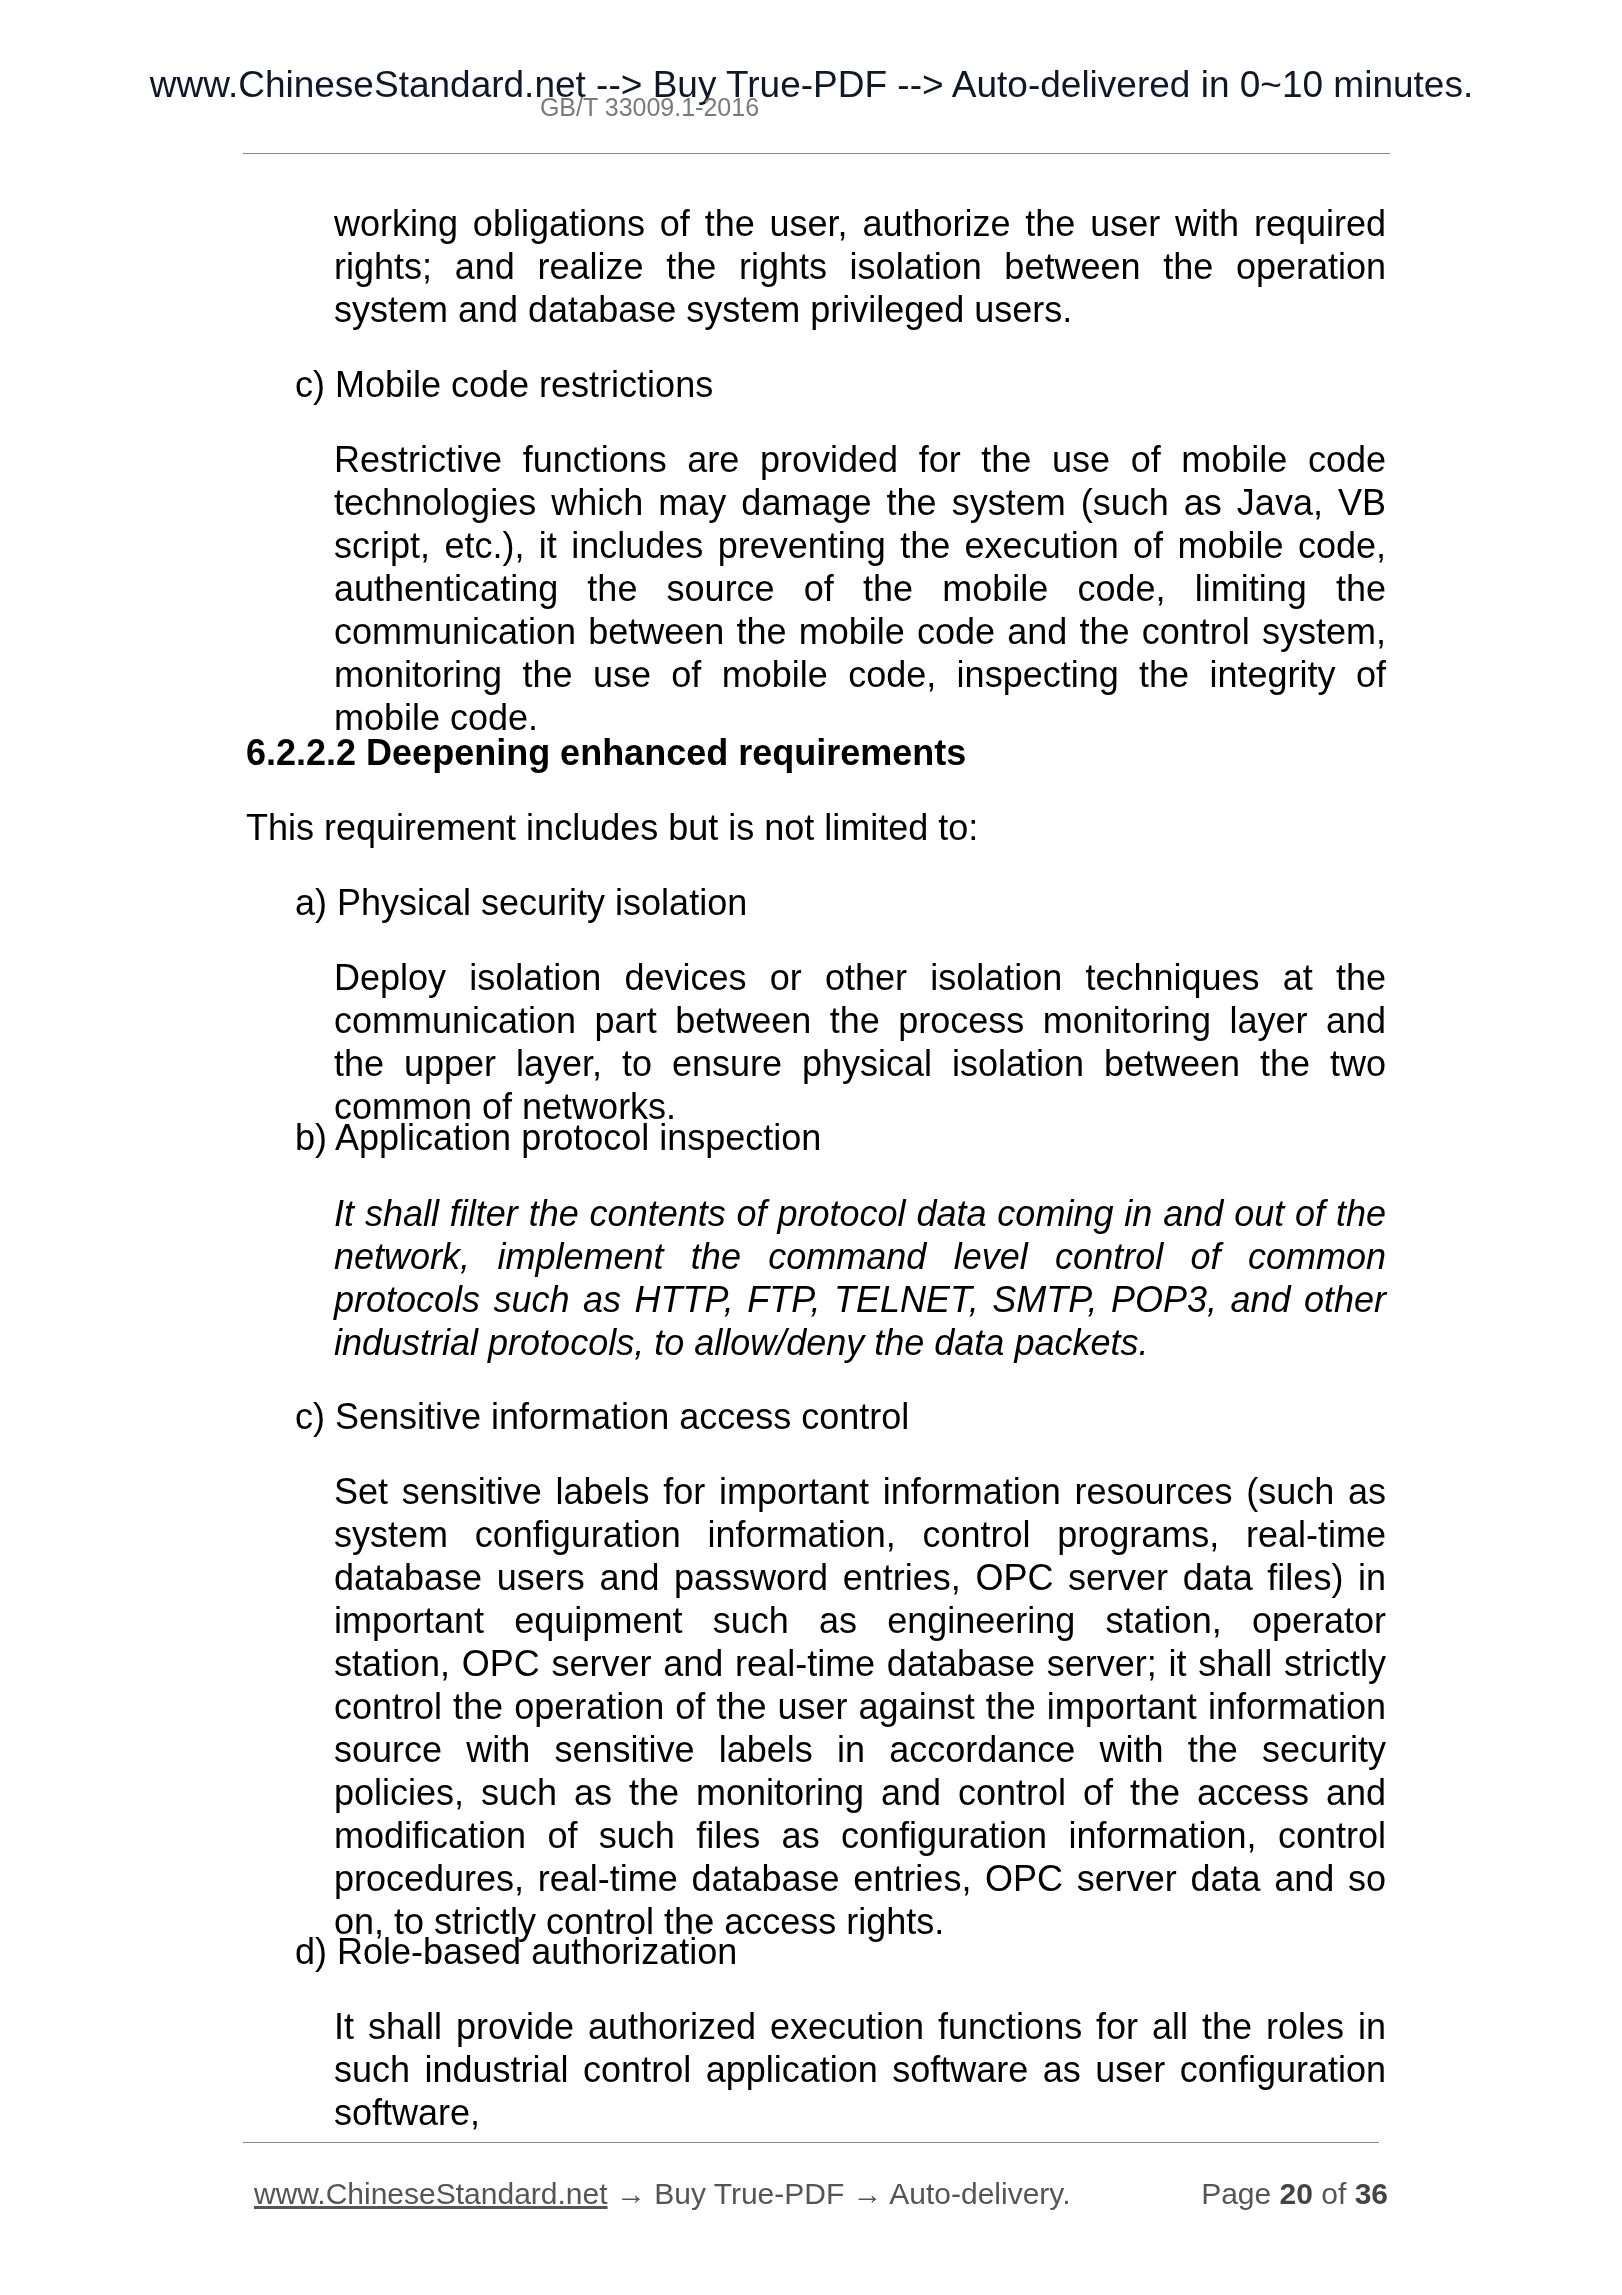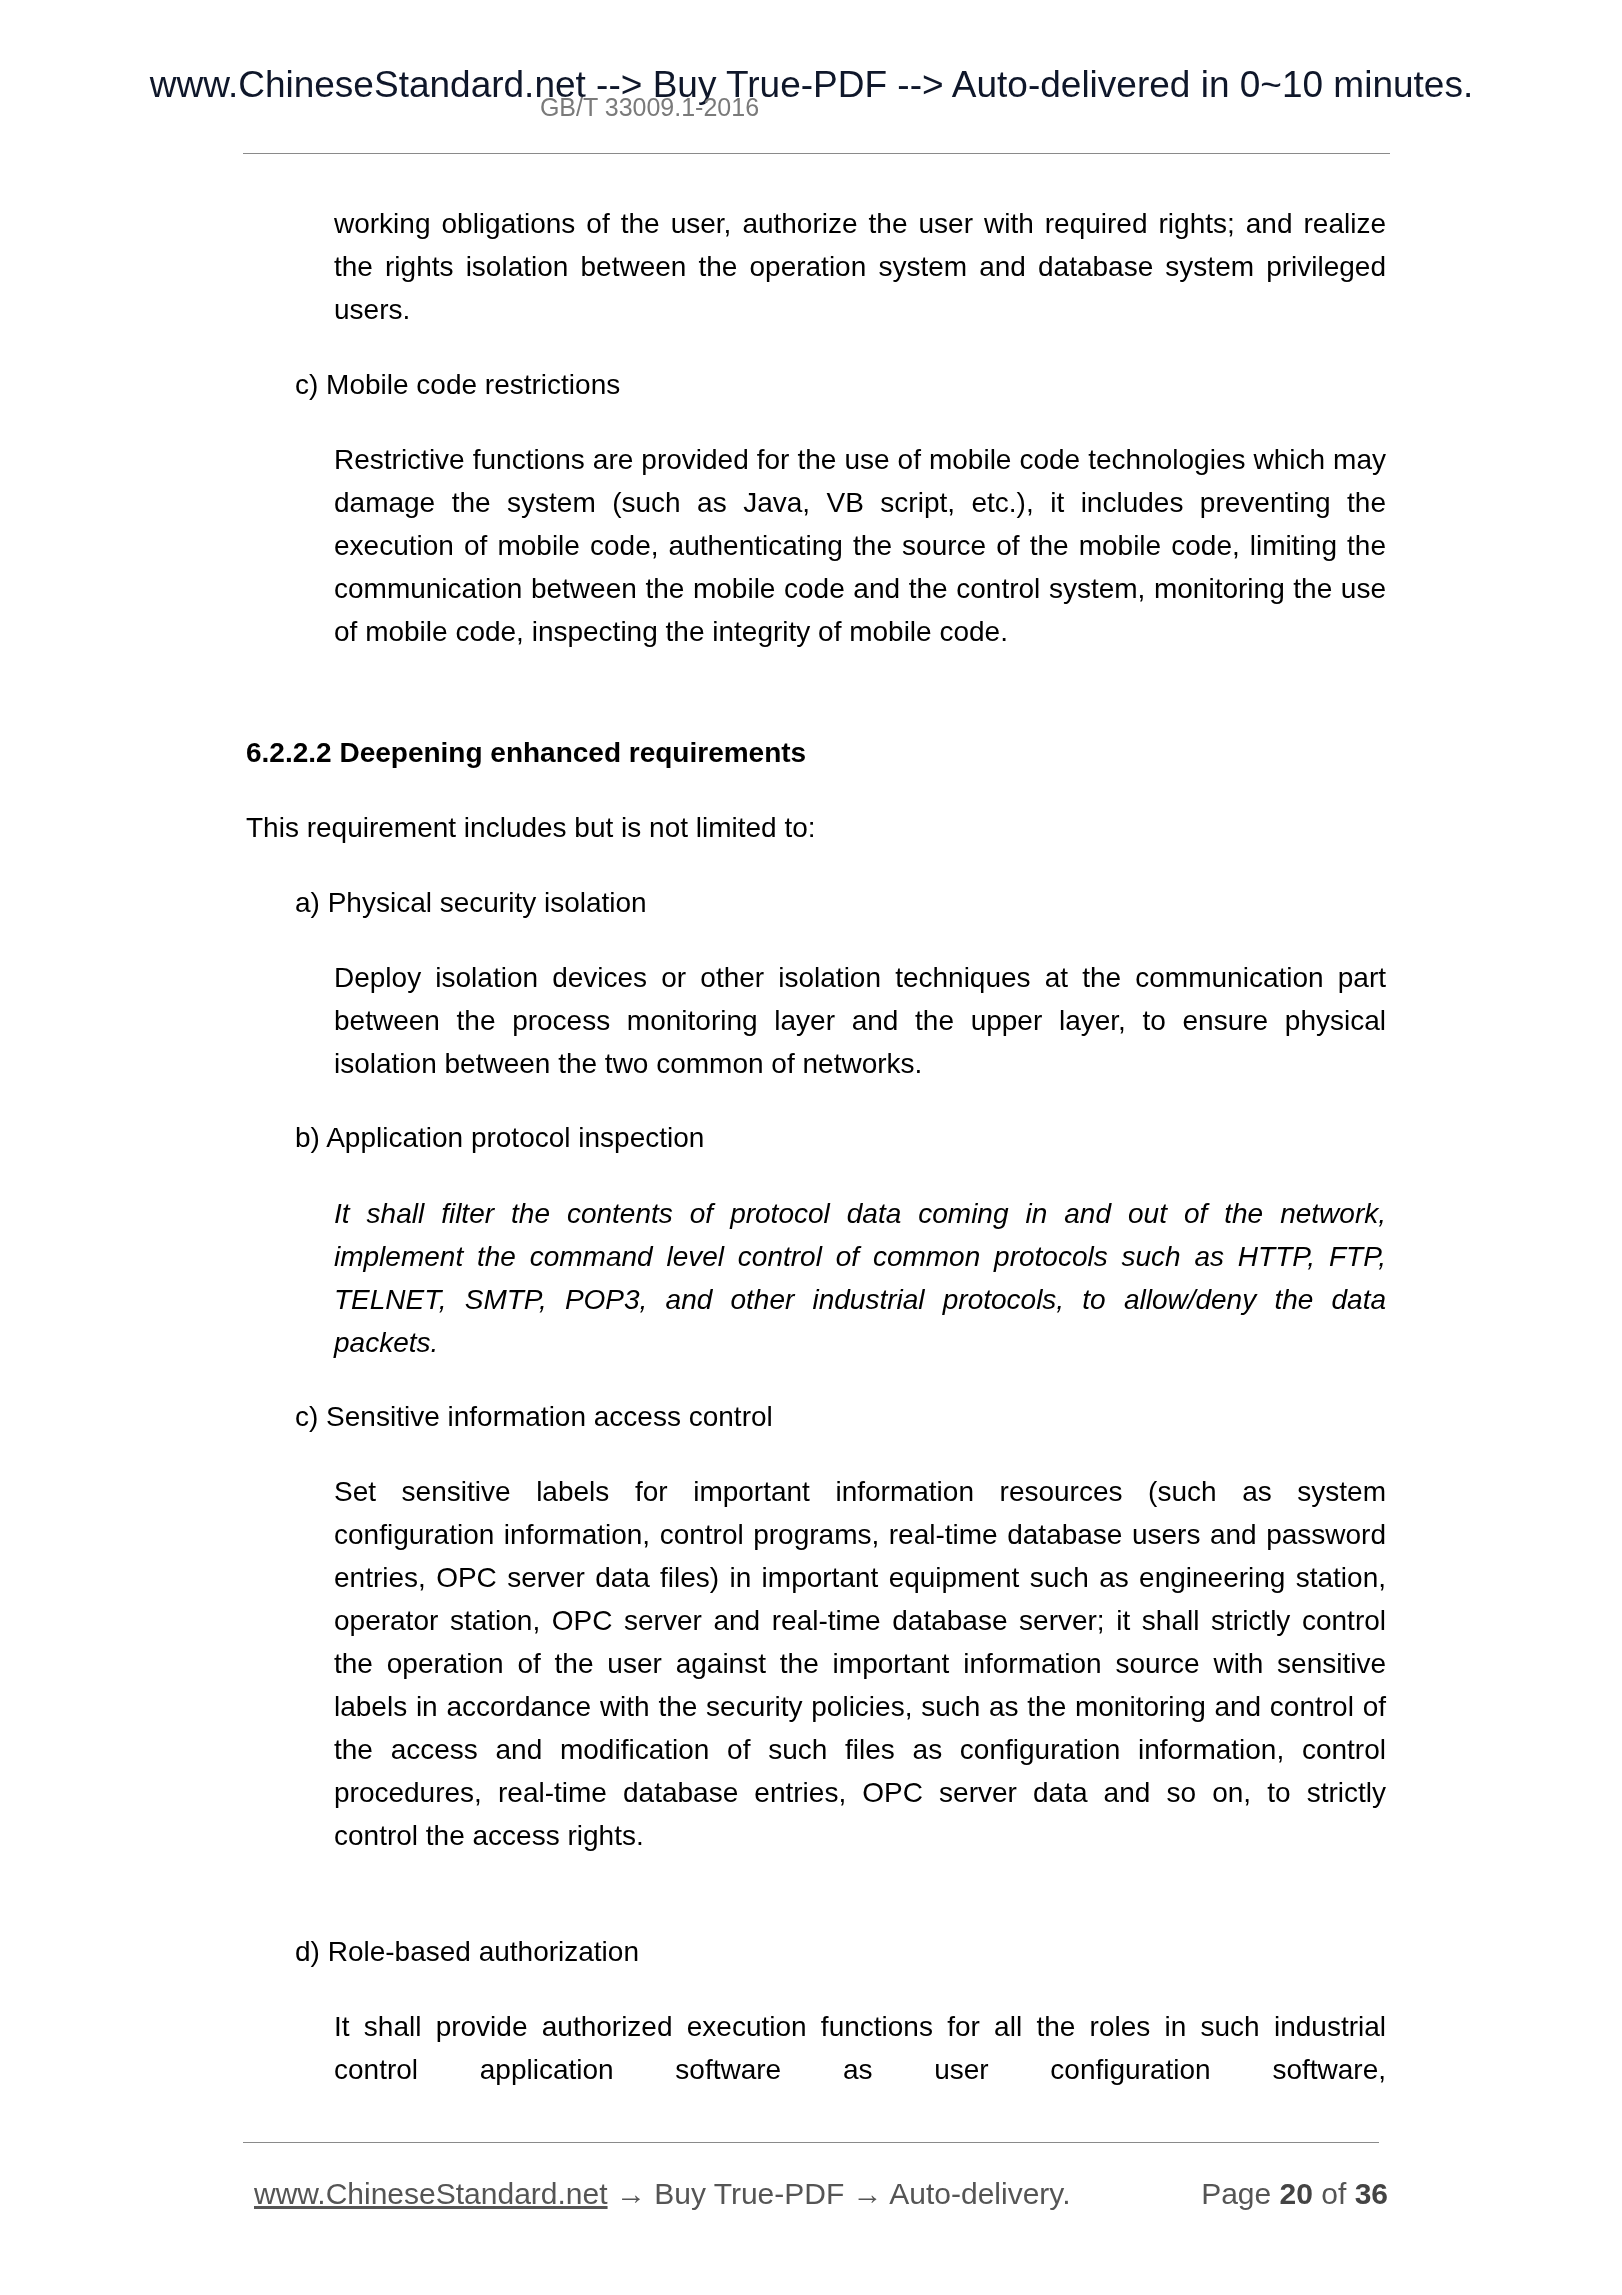--- a/index.html
+++ b/index.html
@@ -15,21 +15,21 @@
     .hdr-sub {
       position: absolute; left: 0; width: 1299px; top: 93px;
       text-align: center; font-size: 25px; color: #7a7a7a; line-height: 28px;
     }
     .hdr-rule {
       position: absolute; left: 243px; width: 1147px; top: 153px;
       height: 0; border-top: 1.7px solid #8a8a8a;
     }
     .content { position: absolute; left: 0; top: 0; width: 1623px; }
     .p {
-      position: absolute; font-size: 28px; line-height: 43px; text-align: justify;
+      position: absolute; font-size: 36px; line-height: 43px; text-align: justify;
     }
     .body-text { left: 334px; width: 1052px; }
     .item-label { left: 295px; width: 1084px; }
     .heading { left: 246px; width: 1134px; font-weight: bold; }
     .plain { left: 246px; width: 1134px; }
     .ftr-rule {
       position: absolute; left: 243px; width: 1136px; top: 2142px;
       height: 0; border-top: 1.7px solid #8a8a8a;
     }
     .ftr {

